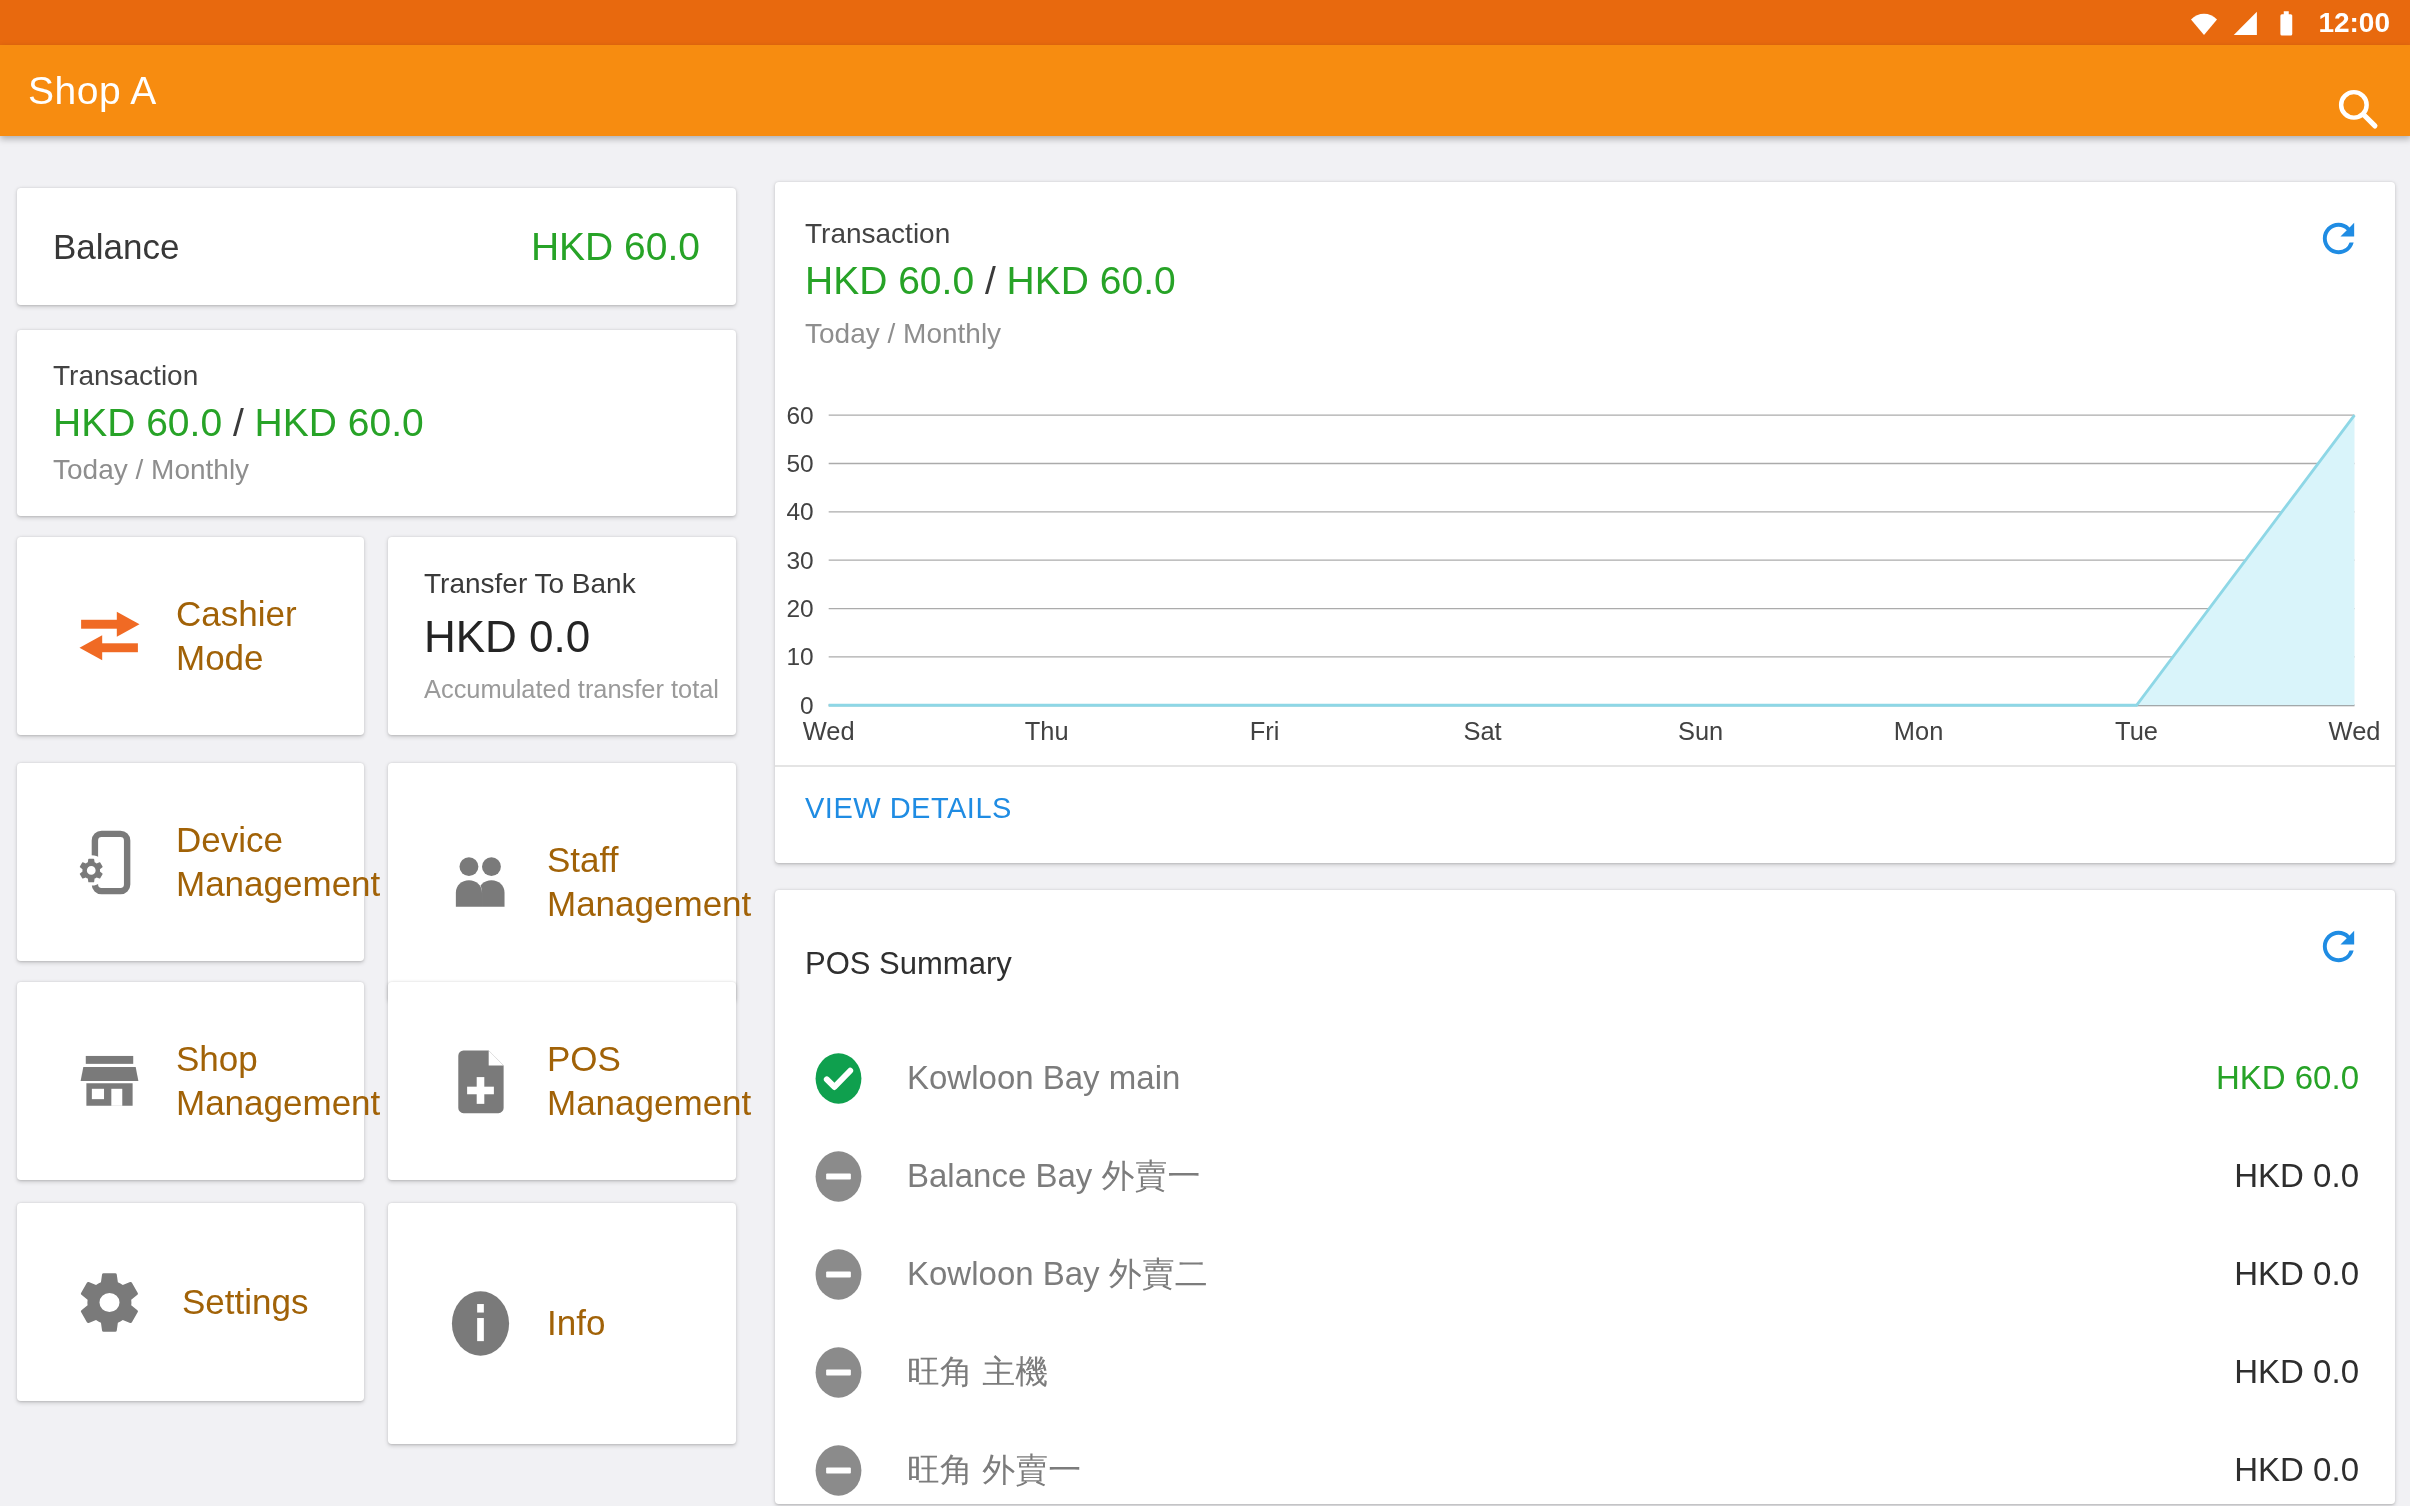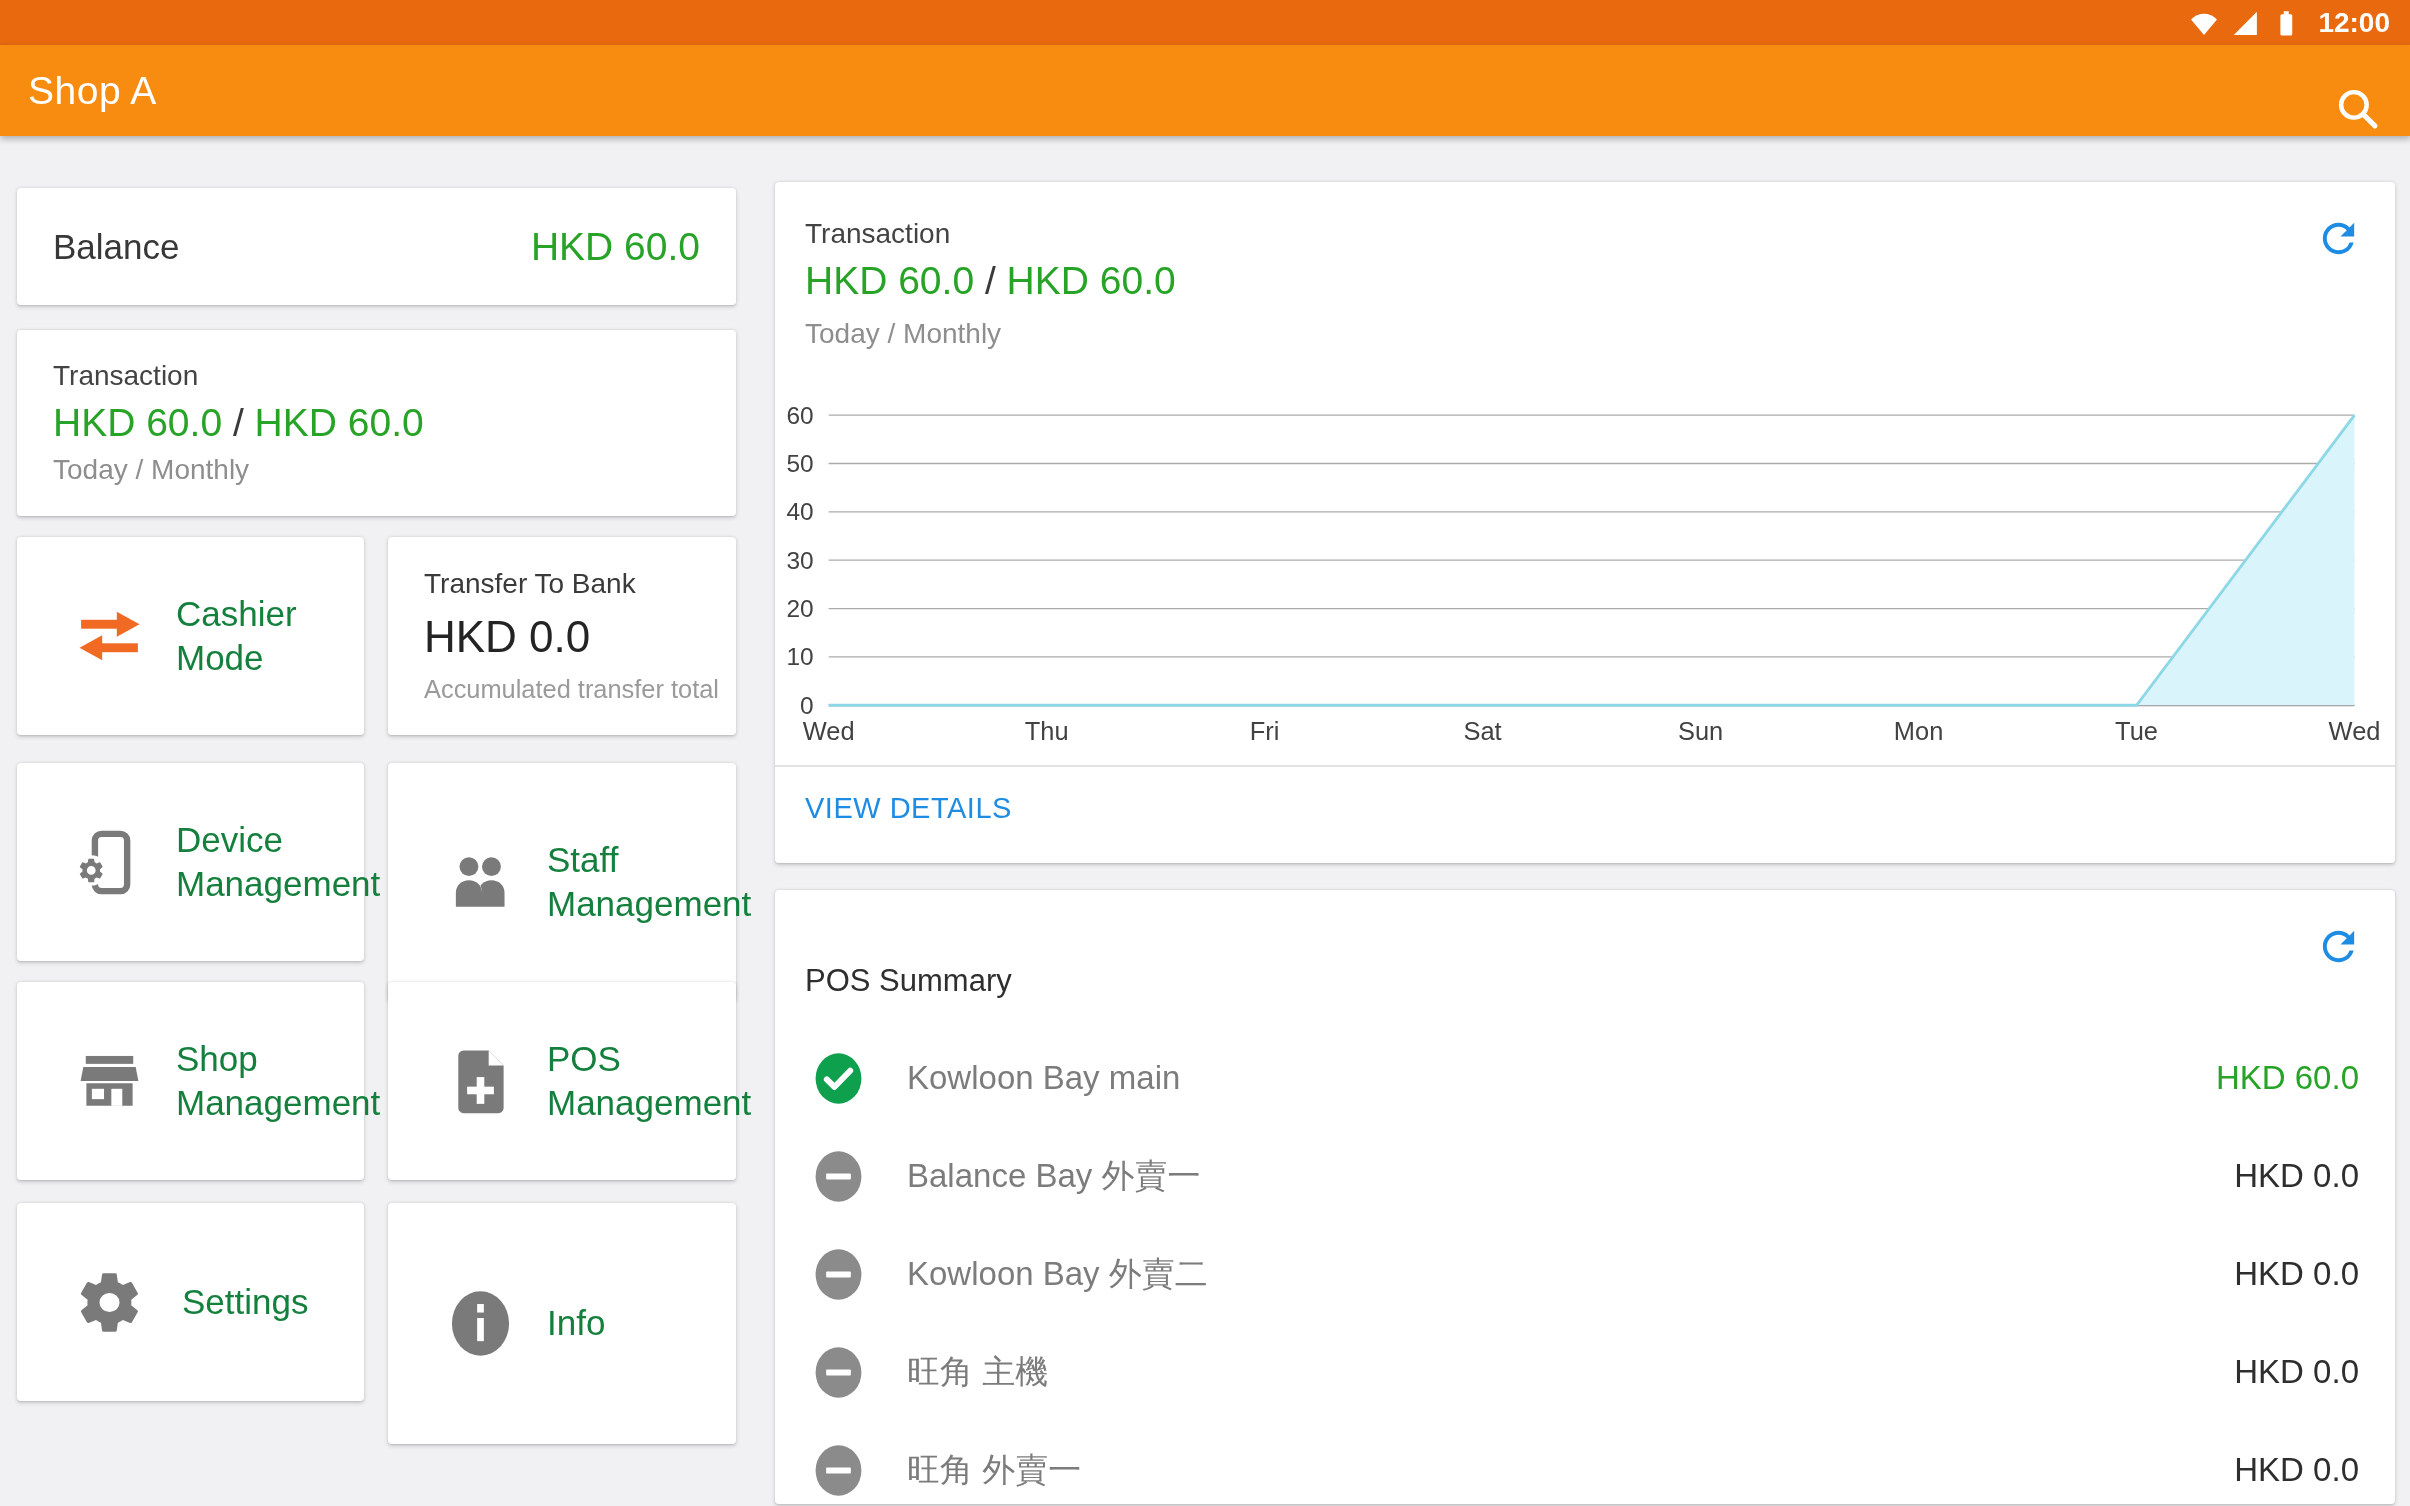--- a/index.html
+++ b/index.html
@@ -44,21 +44,21 @@
   #balance-amount { font-size:39px; }
   
   #txn-left-card { left:17px; top:330px; width:719px; height:186px;
     display:flex; flex-direction:column; justify-content:center; padding:0 36px; }
   .txn-title { font-size:28px; color:#434343; }
   .txn-amounts { font-size:39px; margin-top:9.4px; }
   .txn-caption { font-size:28px; color:#8e8e8e; margin-top:9.4px; }
   
   .tile { display:flex; align-items:center; padding-left:56px; gap:30px; cursor:pointer; }
   .tile-icon { width:73px; flex:0 0 73px; display:flex; justify-content:center; }
-  .tile-label { color:#15803d; font-size:35px; line-height:1.26; }
+  .tile-label { color:#a16207; font-size:35px; line-height:1.26; }
   .tile-label span { display:block; }
   #tile-cashier  { left:17px;  top:537px;  width:347px; height:198px; }
   #tile-transfer { left:388px; top:537px;  width:348px; height:198px;
     flex-direction:column; align-items:flex-start; justify-content:center; padding-left:36px; gap:0; }
   #tile-device   { left:17px;  top:763px;  width:347px; height:198px; }
   #tile-staff    { left:388px; top:763px;  width:348px; height:238px; }
   #tile-shop     { left:17px;  top:982px; width:347px; height:198px; }
   #tile-pos      { left:388px; top:982px; width:348px; height:198px; }
   #tile-settings { left:17px;  top:1203px; width:347px; height:198px;gap:36px; }
   #tile-info     { left:388px; top:1203px; width:348px; height:241px; }
@@ -71,21 +71,21 @@
   #chart-amounts { position:absolute; left:30px; top:77px; font-size:39px; }
   #chart-caption { position:absolute; left:30px; top:136px; font-size:28px; color:#8e8e8e; }
   .refresh-btn { position:absolute; right:32px; top:32px; width:49px; height:49px;
     display:flex; align-items:center; justify-content:center; cursor:pointer; }
   #txn-chart { position:absolute; left:0; top:217px; }
   #chart-divider { position:absolute; left:0; top:583px; width:1620px; height:1.9px; background:#e4e4e4; }
   #view-details { position:absolute; left:30px; top:610px; font-size:29px; color:#1f8ce3;
     font-weight:500; letter-spacing:0.5px; cursor:pointer; }
   
   #pos-card { left:775px; top:890px; width:1620px; height:614px; padding-top:56px; }
-  #pos-title { position:absolute; left:30px; top:73px; font-size:31px; color:#2f2f2f;text-align:right; }
+  #pos-title { position:absolute; left:30px; top:56px; font-size:31px; color:#2f2f2f;text-align:right; }
   #pos-list { position:absolute; left:0; top:139px; width:1620px; }
   .pos-row { display:flex; align-items:center; height:98px; padding:0 36px; box-sizing:border-box; }
   .pos-status { width:55px; height:55px; flex:0 0 55px; }
   .pos-name { font-size:33px; color:#7c7c7c; margin-left:41px; }
   .pos-amount { margin-left:auto; font-size:33px; color:#2e2e2e; }
   .pos-amount.green { color:#27a327; }
 </style>
 </head>
 <body>
 

